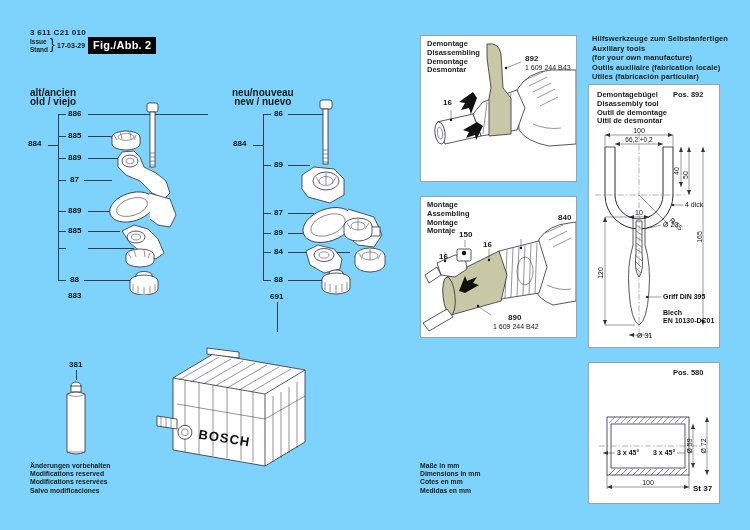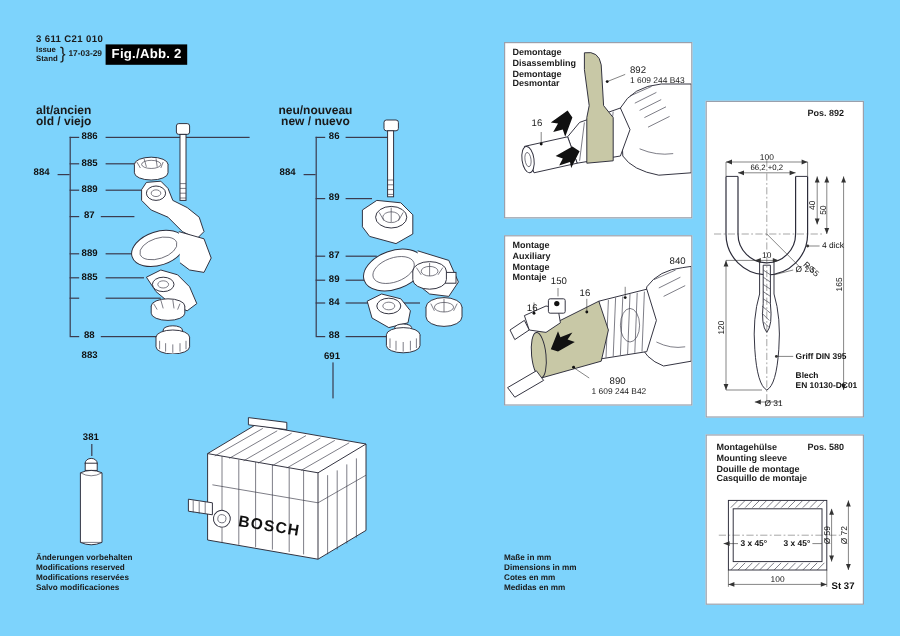--- a/index.html
+++ b/index.html
@@ -12,21 +12,21 @@
     width: 750px;
     height: 530px;
     background: #7dd3fc;
     font-family: "Liberation Sans", sans-serif;
     color: #1a1a1a;
     overflow: hidden;
   }
   .abs { position: absolute; }
   .txt { font-size: 7.5px; line-height: 9.5px; letter-spacing: .1px; }
   .bold { font-weight: bold; }
-  .num { font-size: 8px; font-weight: normal; }
+  .num { font-size: 8px; font-weight: bold; }
 
   
   #doc-number { left: 30px; top: 28px; font-size: 8px; font-weight: bold; letter-spacing: .3px; }
   #issue-block { left: 30px; top: 38px; font-size: 6.5px; font-weight: bold; line-height: 7.5px; }
   #issue-brace { left: 50px; top: 37px; font-size: 14px; line-height: 14px; }
   #issue-date { left: 57px; top: 42px; font-size: 7px; font-weight: bold; }
   #fig-badge {
     left: 88px; top: 37px;
     background: #000; color: #fff;
     font-size: 11px; font-weight: bold;
@@ -370,21 +370,21 @@
       <circle cx="30" cy="84" r="1.2" style="fill:#111"></circle>
     </svg>
     <div class="abs num" style="left:104px; top:18px;">892</div>
     <div class="abs" style="left:104px; top:28px; font-size:7px;">1 609 244 B43</div>
     <div class="abs num" style="left:22px; top:62px;">16</div>
   </div>
 
   <div class="abs panel" style="left:420px; top:196px; width:155px; height:140px;">
     <div class="abs panel-title" style="left:6px; top:4px;">
       <div>Montage</div>
-      <div>Auxiliary</div>
+      <div>Assembling</div>
       <div>Montage</div>
       <div>Montaje</div>
     </div>
     <svg class="abs" style="left:0; top:0;" width="155" height="140" viewBox="0 0 155 140">
 
       <path d="M118 42 q10 -14 30 -16 L155 25 L155 104 L132 108 q-16 -6 -20 -20 Z" class="fillw"></path>
       <g class="ln-thin">
         <line x1="124" y1="36" x2="142" y2="28"></line>
         <line x1="128" y1="43" x2="146" y2="34"></line>
         <line x1="132" y1="50" x2="150" y2="41"></line>
@@ -425,22 +425,35 @@
       <circle cx="57" cy="109" r="1.2" style="fill:#111"></circle>
     </svg>
     <div class="abs num" style="left:18px; top:55px;">16</div>
     <div class="abs num" style="left:38px; top:33px;">150</div>
     <div class="abs num" style="left:62px; top:43px;">16</div>
     <div class="abs num" style="left:93px; top:16px;margin-left:44px;">840</div>
     <div class="abs num" style="left:72px; top:116px;padding-left:15px;">890</div>
     <div class="abs" style="left:72px; top:126px; font-size:7px;">1 609 244 B42</div>
   </div>
 
+  <div class="abs txt bold" style="left:592px; top:34px; width:155px;">
+    <div>Hilfswerkzeuge zum Selbstanfertigen</div>
+    <div>Auxiliary tools</div>
+    <div>(for your own manufacture)</div>
+    <div>Outils auxiliaire (fabrication locale)</div>
+    <div>Utiles (fabricación particular)</div>
+  </div>
 
   <div class="abs panel" style="left:588px; top:84px; width:130px; height:262px;">
+    <div class="abs panel-title" style="left:8px; top:6px;">
+      <div>Demontagebügel</div>
+      <div>Disassembly tool</div>
+      <div>Outil de demontage</div>
+      <div>Uitil de desmontar</div>
+    </div>
     <div class="abs panel-title" style="left:84px; top:6px;">Pos. 892</div>
 
     <svg class="abs" style="left:0; top:40px;" width="130" height="222" viewBox="0 0 130 222">
 
       <path d="M16 22 L16 70 A34 34 0 0 0 84 70 L84 22" class="ln" style="stroke-width:1"></path>
       <path d="M26 22 L26 70 A24 24 0 0 0 74 70 L74 22" class="ln" style="stroke-width:1"></path>
       <line x1="16" y1="22" x2="26" y2="22" class="ln"></line>
       <line x1="74" y1="22" x2="84" y2="22" class="ln"></line>
 
       <path d="M44 92 L44 120 Q38 140 40 166 Q42 196 50 200 Q58 196 60 166 Q62 140 56 120 L56 92" class="ln"></path>
@@ -515,26 +528,20 @@
       <line x1="58" y1="172" x2="72" y2="172" class="dim"></line>
       <circle cx="58" cy="172" r="1.2" style="fill:#333"></circle>
       <text x="74" y="174" class="dimtxt" style="font-weight:bold">Griff DIN 395</text>
 
       <text x="74" y="190" class="dimtxt" style="font-weight:bold">Blech</text>
       <text x="74" y="198" class="dimtxt" style="font-weight:bold">EN 10130-DC01</text>
     </svg>
   </div>
 
   <div class="abs panel" style="left:588px; top:362px; width:130px; height:140px;">
-    <div class="abs panel-title" style="left:8px; top:6px;">
-      <div>Montagehülse</div>
-      <div>Mounting sleeve</div>
-      <div>Douille de montage</div>
-      <div>Casquillo de montaje</div>
-    </div>
     <div class="abs panel-title" style="left:84px; top:6px;">Pos. 580</div>
 
     <svg class="abs" style="left:0; top:42px;" width="130" height="98" viewBox="0 0 130 98">
 
       <rect x="18" y="12" width="82" height="58" class="fillw"></rect>
 
       <rect x="22" y="19" width="74" height="44" class="fillw"></rect>
 
       <g class="ln-thin">
         <line x1="20" y1="18" x2="26" y2="12"></line>

